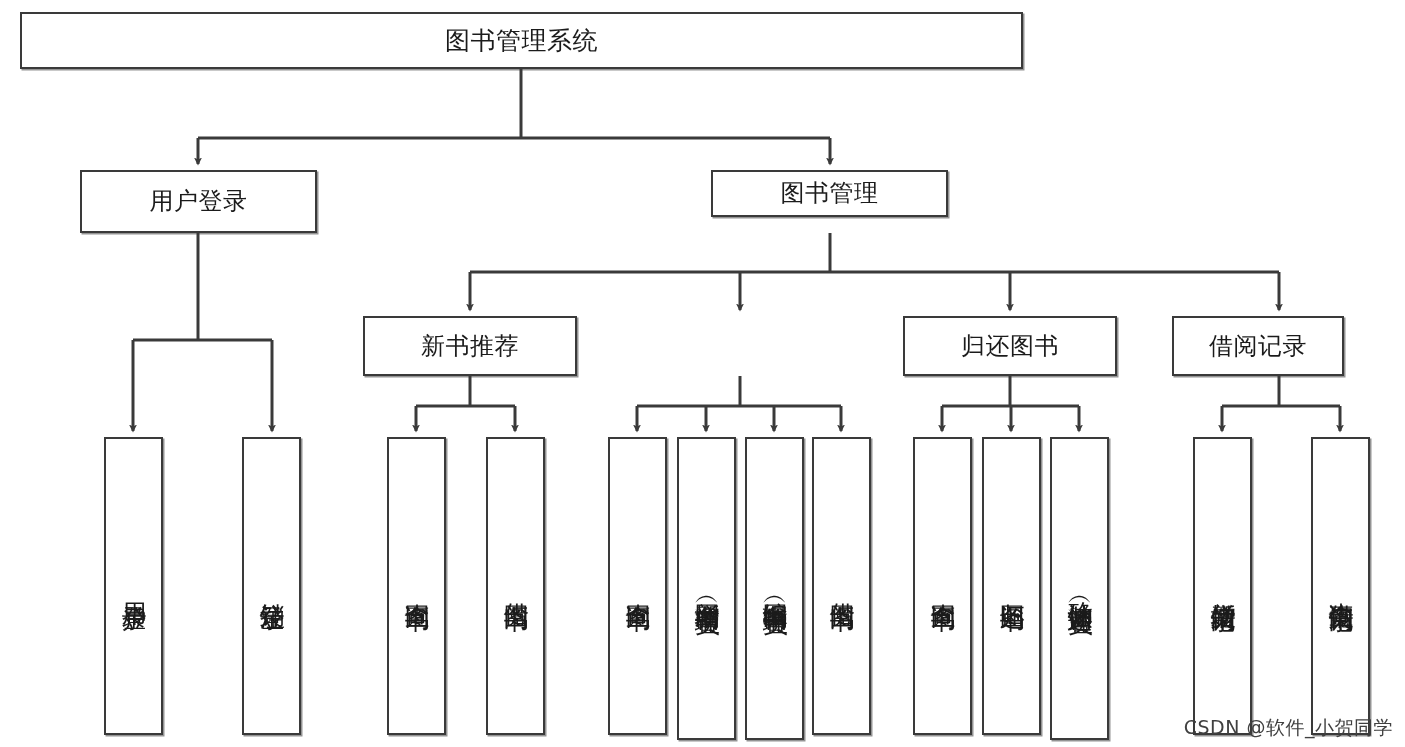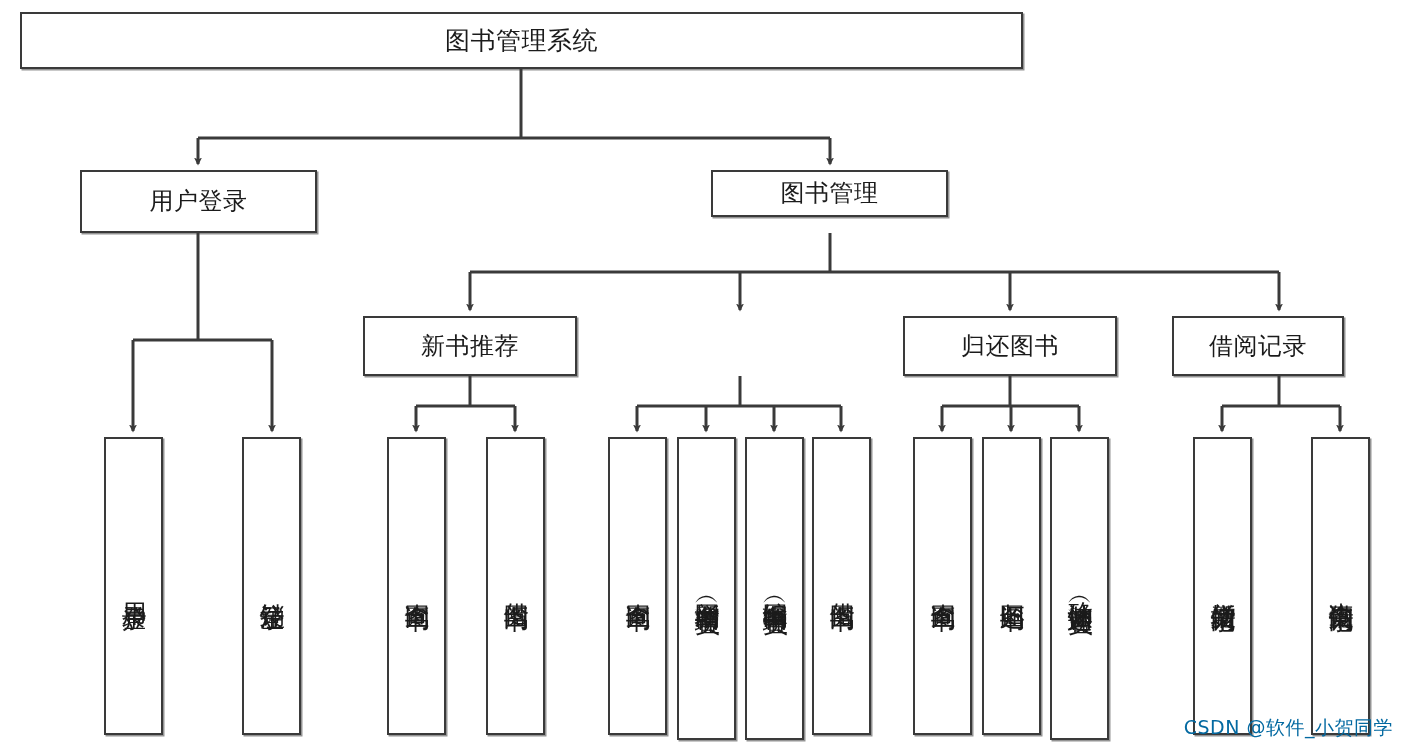--- a/index.html
+++ b/index.html
@@ -53,21 +53,21 @@
     text-orientation: upright;
     font-size: 25px;
     line-height: 1.05;
     letter-spacing: 1.5px;
   }
   #watermark {
     position: absolute;
     right: 12px;
     bottom: 6px;
     font-size: 19px;
-    color: #0369a1;
+    color: #404040;
     letter-spacing: 0.5px;
     white-space: nowrap;
     user-select: none;
   }
 </style>
 </head>
 <body>
 
 <div id="canvas">
 

